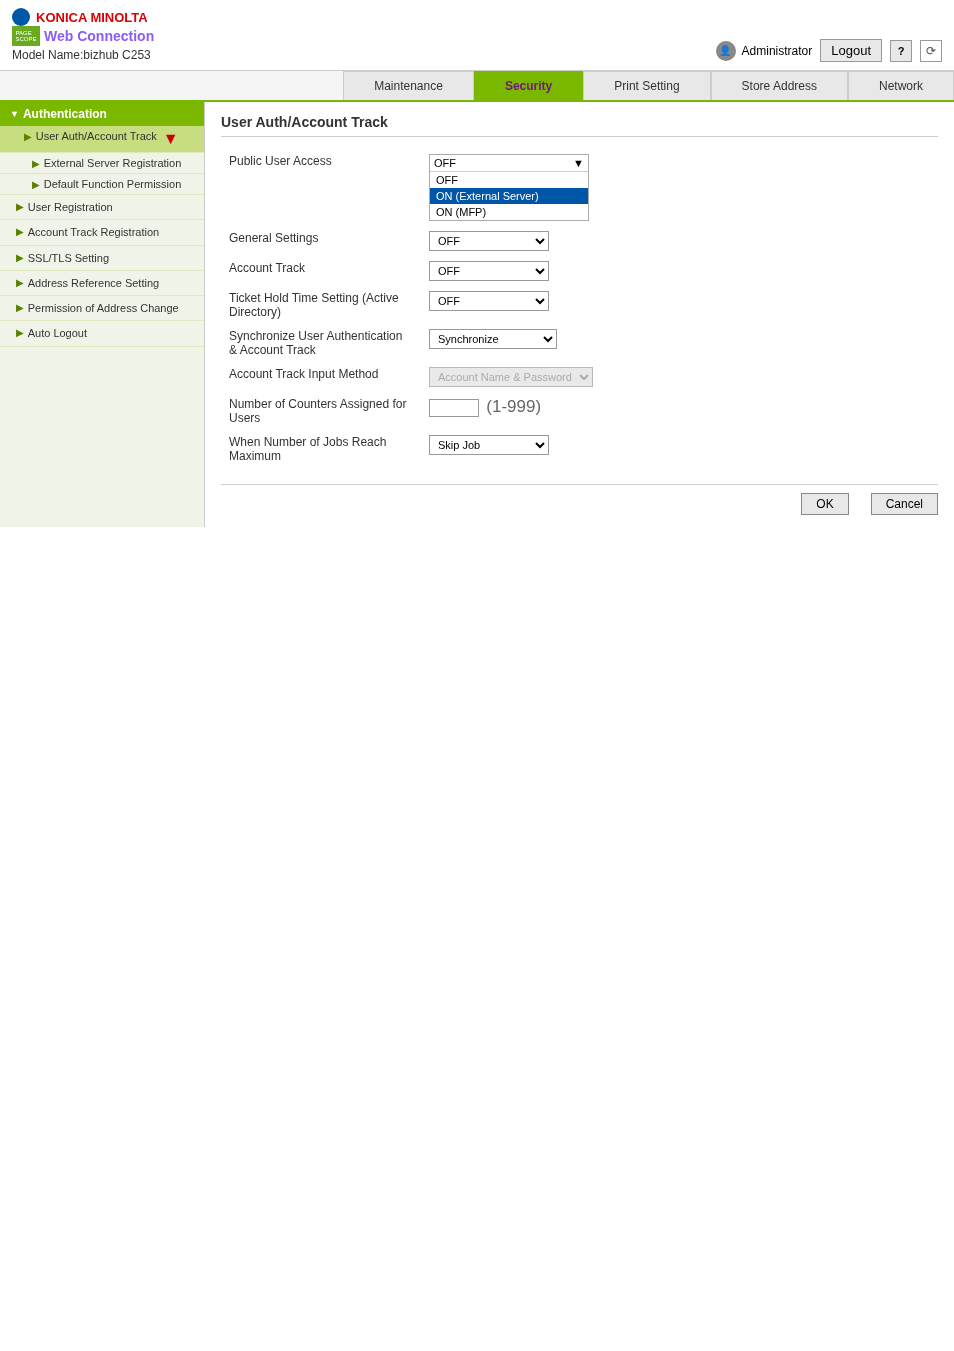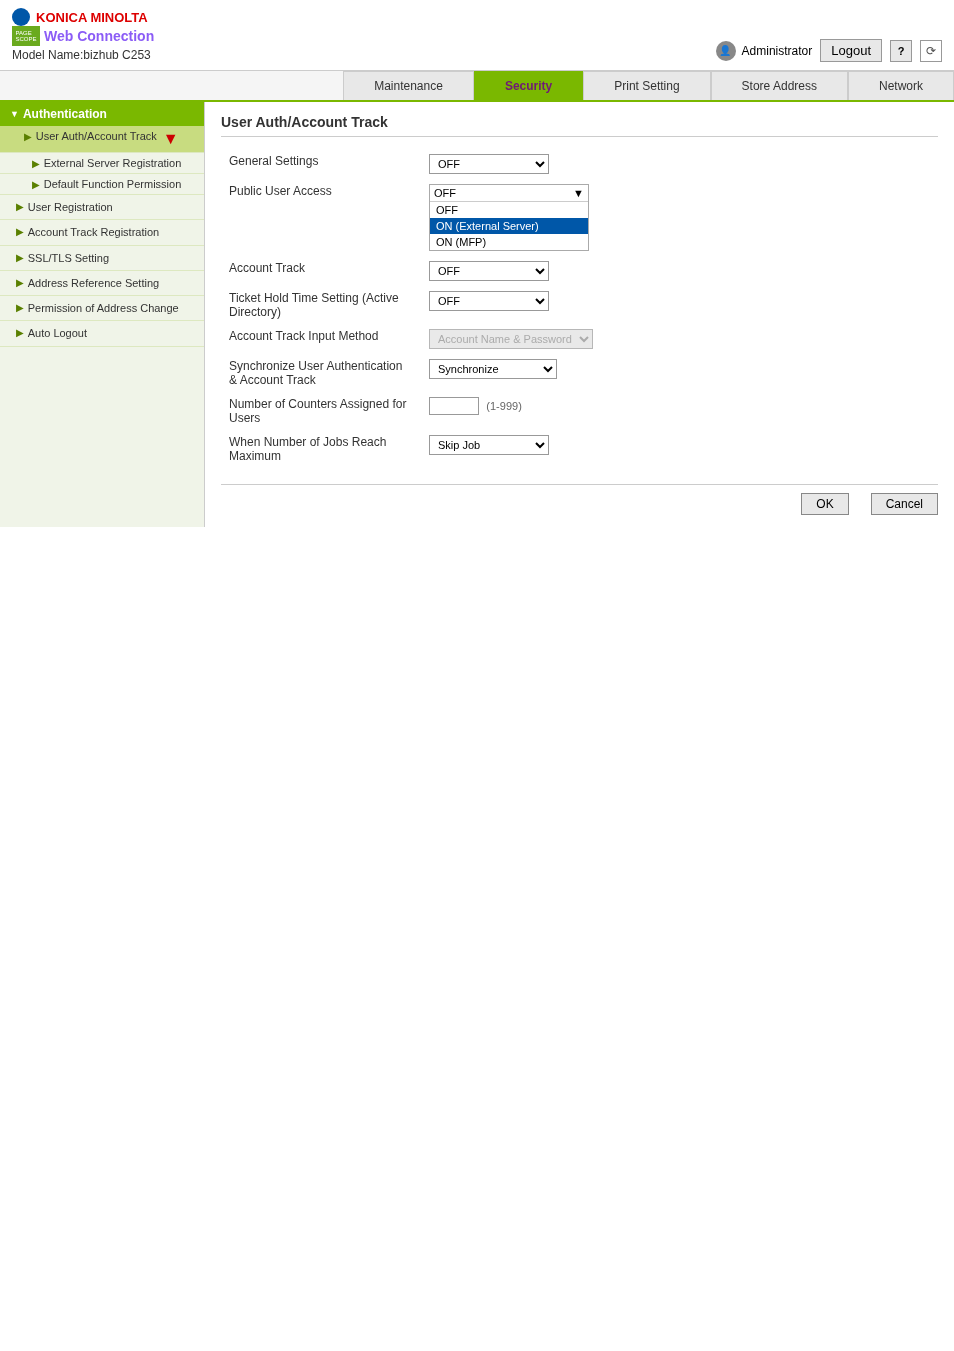--- a/index.html
+++ b/index.html
@@ -53,21 +53,21 @@
     .settings-table tr td { padding: 5px 8px; vertical-align: top; font-size: 12px; }
     .settings-table tr td:first-child { width: 200px; color: #333; }
     .settings-table tr td:last-child { }
 
     
     .select-box { padding: 2px 4px; border: 1px solid #999; background: #fff; font-size: 11px; min-width: 120px; cursor: pointer; }
     .select-box-wide { min-width: 160px; }
 
     
     .number-input { width: 50px; border: 1px solid #999; padding: 2px 4px; font-size: 11px; }
-    .input-hint { font-size: 11px; color: #666; margin-left: 4px; }
+    .input-hint { font-size: 17px; color: #666; margin-left: 4px; }
 
     
     .btn-row { display: flex; justify-content: flex-end; gap: 22px; margin-top: 16px; padding-top: 8px; border-top: 1px solid #ccc; }
     .btn { padding: 3px 14px; border: 1px solid #888; background: #e8e8e8; cursor: pointer; font-size: 12px; }
     .open-dropdown-box { border: 1px solid #aaa; background: #fff; font-size: 11px; width: 160px; }
     .open-dropdown-header { padding: 2px 4px; display: flex; justify-content: space-between; align-items: center; border-bottom: 1px solid #ccc; }
     .open-dropdown-list { }
     .open-dropdown-item { padding: 2px 6px; cursor: pointer; }
     .open-dropdown-item.highlighted { background: #0057a8; color: #fff; }
   </style>
@@ -162,81 +162,81 @@
     </div>
   </div>
 
   <div class="content">
     <div class="content-title">User Auth/Account Track</div>
 
     <table class="settings-table">
       <tbody>
 
         <tr>
-          <td>General Settings</td>
-          <td>
-            <select class="select-box">
-              <option>OFF</option>
-              <option>ON</option>
-            </select>
-          </td>
-        </tr>
-
-        <tr>
           <td>Public User Access</td>
           <td>
             <div class="open-dropdown-box">
               <div class="open-dropdown-header">
                 <span>OFF</span>
                 <span>▼</span>
               </div>
               <div class="open-dropdown-list">
                 <div class="open-dropdown-item">OFF</div>
                 <div class="open-dropdown-item highlighted">ON (External Server)</div>
                 <div class="open-dropdown-item">ON (MFP)</div>
               </div>
             </div>
           </td>
         </tr>
 
         <tr>
-          <td>Account Track</td>
+          <td>General Settings</td>
           <td>
             <select class="select-box">
               <option>OFF</option>
               <option>ON</option>
             </select>
           </td>
         </tr>
 
         <tr>
-          <td>Ticket Hold Time Setting (Active Directory)</td>
+          <td>Account Track</td>
           <td>
             <select class="select-box">
               <option>OFF</option>
               <option>ON</option>
             </select>
           </td>
         </tr>
 
         <tr>
+          <td>Ticket Hold Time Setting (Active Directory)</td>
+          <td>
+            <select class="select-box">
+              <option>OFF</option>
+              <option>ON</option>
+            </select>
+          </td>
+        </tr>
+
+        <tr>
+          <td>Synchronize User Authentication &amp; Account Track</td>
+          <td>
+            <select class="select-box">
+              <option>Synchronize</option>
+              <option>Do Not Synchronize</option>
+            </select>
+          </td>
+        </tr>
+
+        <tr>
           <td>Account Track Input Method</td>
           <td>
             <select class="select-box select-box-wide" disabled="" style="background:#e0e0e0;color:#888;">
               <option>Account Name &amp; Password</option>
-            </select>
-          </td>
-        </tr>
-
-        <tr>
-          <td>Synchronize User Authentication &amp; Account Track</td>
-          <td>
-            <select class="select-box">
-              <option>Synchronize</option>
-              <option>Do Not Synchronize</option>
             </select>
           </td>
         </tr>
 
         <tr>
           <td>Number of Counters Assigned for Users</td>
           <td>
             <input type="text" class="number-input" value="" style="">
             <span class="input-hint">(1-999)</span>
           </td>

